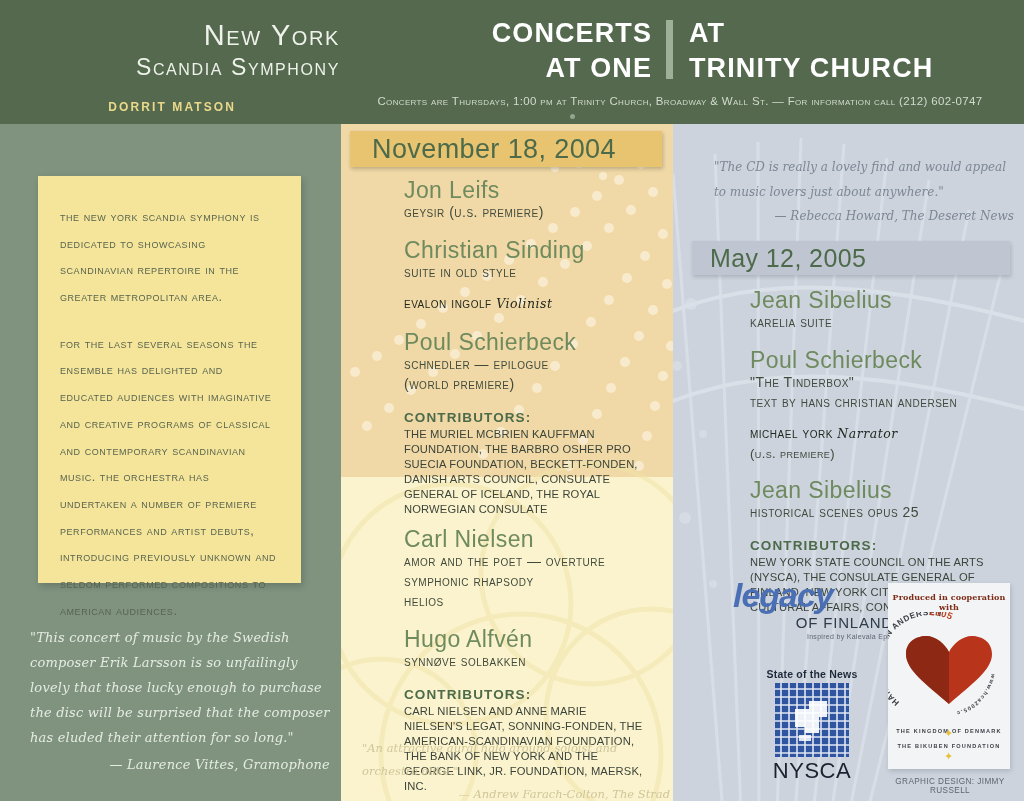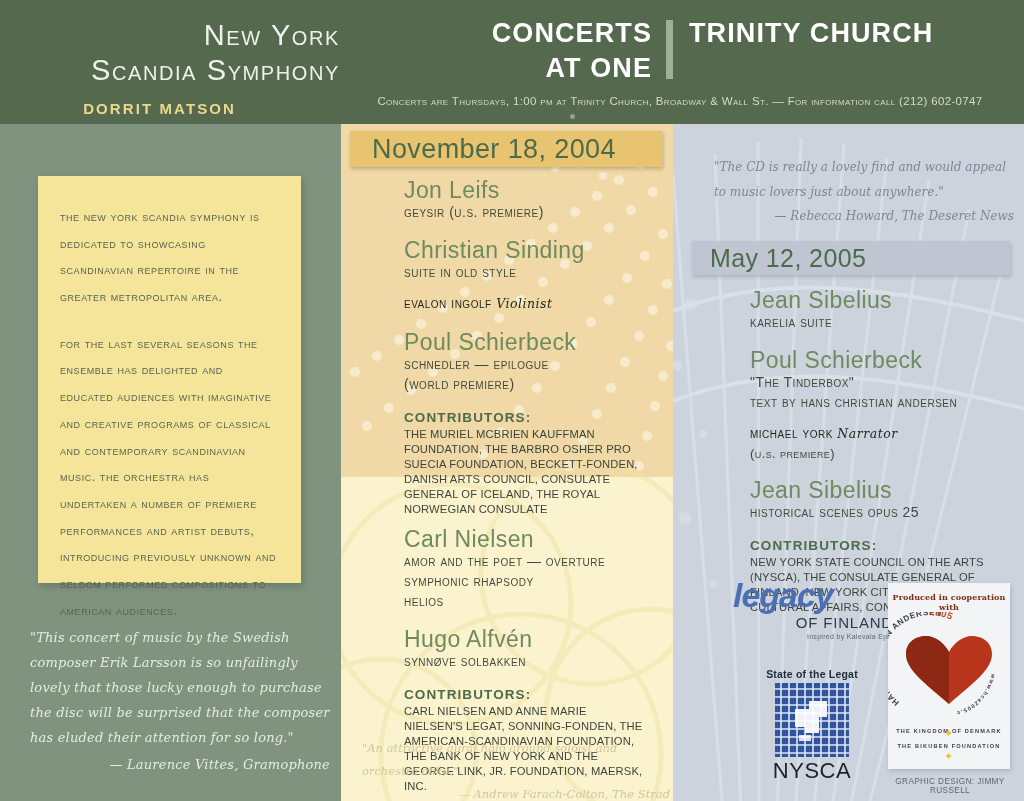--- a/index.html
+++ b/index.html
@@ -13,24 +13,24 @@
 
   
   .header{position:absolute;left:0;top:0;width:1024px;height:124px;background:#55694f;overflow:hidden;}
   .brand{position:absolute;left:0;top:18px;width:340px;text-align:right;}
   .brand .l1,.brand .l2{
     color:#eef2ea;font-size:29px;letter-spacing:1.6px;line-height:1.22;
     font-family:"Liberation Sans", sans-serif;font-weight:300;
     font-variant:small-caps;text-transform:capitalize;
   }
   .brand .l1{font-size:29px;}
-  .brand .l2{font-size:29px;}
+  .brand .l2{font-size:23px;}
   .conductor-name{
     position:absolute;left:0;top:100px;width:236px;text-align:right;
-    color:#ead98a;font-weight:bold;font-size:15px;letter-spacing:2.1px;
+    color:#ead98a;font-weight:bold;font-size:12px;letter-spacing:2.1px;
     font-variant:small-caps;text-transform:uppercase;
   }
   .cc-wrap{position:absolute;left:430px;top:16px;width:570px;}
   .cc-row{display:flex;align-items:flex-start;}
   .cc-left{width:222px;text-align:right;padding-right:14px;}
   .cc-div{width:7px;background:#9fb099;align-self:stretch;margin-top:4px;margin-bottom:6px;}
   .cc-right{padding-left:16px;text-align:left;}
   .cc-left div,.cc-right div{
     color:#ffffff;font-weight:bold;font-size:27px;line-height:1.28;
     letter-spacing:1.1px;text-transform:uppercase;
@@ -292,20 +292,21 @@
     <div class="conductor-name">Dorrit Matson</div>
 
     <div class="cc-wrap">
       <div class="cc-row">
         <div class="cc-left">
           <div>Concerts</div>
           <div>at One</div>
         </div>
         <div class="cc-div"></div>
         <div class="cc-right">
+          <div>At</div>
           <div>Trinity Church</div>
         </div>
       </div>
     </div>
 
     <div class="infoline">Concerts are Thursdays, 1:00 pm at Trinity Church, Broadway &amp; Wall St. — For information call (212) 602-0747</div>
     <div class="headerdot"></div>
   </div>
 
   <div class="mission">
@@ -391,21 +392,21 @@
     <div class="contrib-b">New York State Council on the Arts (NYSCA), the Consulate General of Finland, New York City Department of Cultural Affairs, Con Edison</div>
   </div>
 
   <div class="legacy">
     <div class="legacy-word">legacy</div>
     <div class="legacy-sub">OF FINLAND</div>
     <div class="legacy-tag">Inspired by Kalevala Epic</div>
   </div>
 
   <div class="nysca">
-    <div class="nysca-top">State of the Legat</div>
+    <div class="nysca-top">State of the News</div>
     <div class="nysca-mark">
       <svg viewBox="0 0 74 74" width="74" height="74">
         <rect width="74" height="74" fill="#2f54a0"></rect>
         <g stroke="#ffffff" stroke-width="1.6" opacity=".85">
           <line x1="0" y1="6" x2="74" y2="6"></line>
             <line x1="0" y1="14" x2="74" y2="14"></line>
           <line x1="0" y1="22" x2="74" y2="22"></line>
             <line x1="0" y1="30" x2="74" y2="30"></line>
           <line x1="0" y1="38" x2="74" y2="38"></line>
             <line x1="0" y1="46" x2="74" y2="46"></line>

